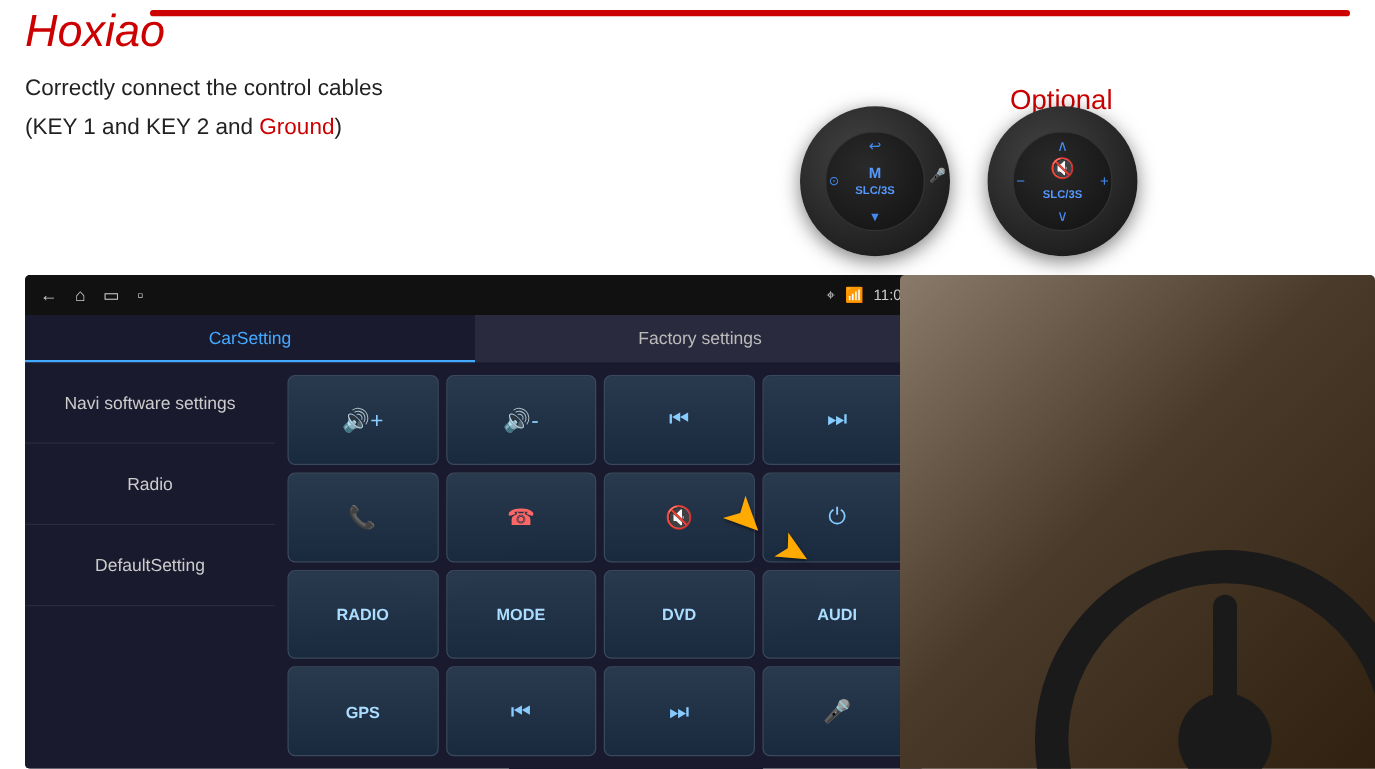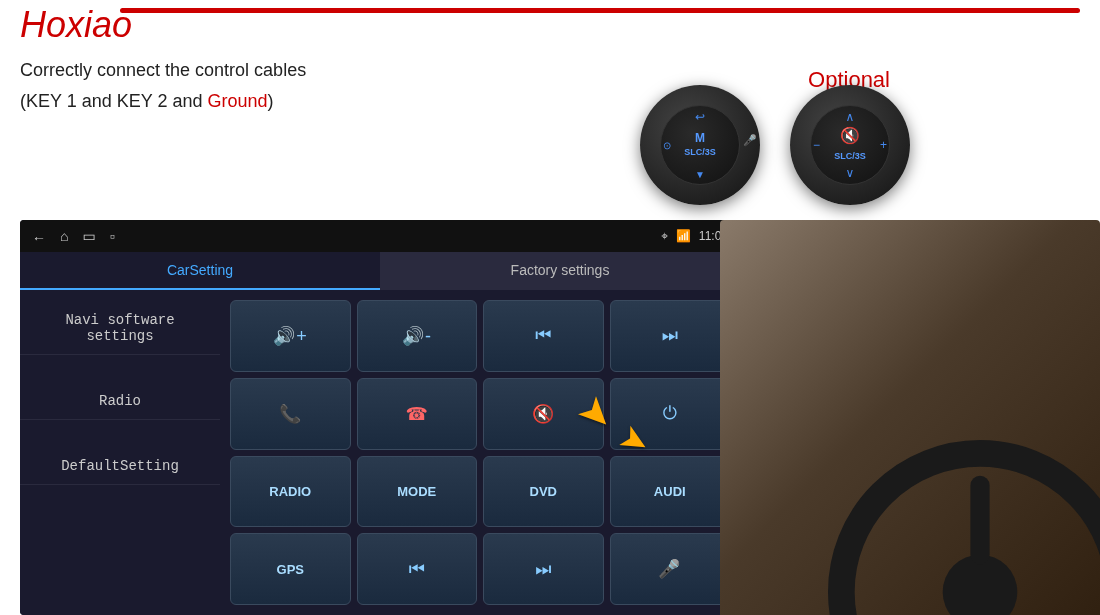--- a/index.html
+++ b/index.html
@@ -238,28 +238,27 @@
       top: 70px;
       left: 0;
       width: 200px;
       bottom: 0;
       background: #1a1a2e;
     }
 
     .settings-item {
       height: 65px;
       display: flex;
-      align-items: flex-end;
+      align-items: center;
       justify-content: center;
       color: #ccc;
       font-size: 14px;
       border-bottom: 1px solid #2a2a3e;
       text-align: center;
       padding: 10px 10px;
-      font-family: Liberation Mono, monospace;
     }
 
     .settings-item.active {
       background: #2a3a4e;
       color: #fff;
     }
 
     
     .controls-grid {
       position: absolute;

